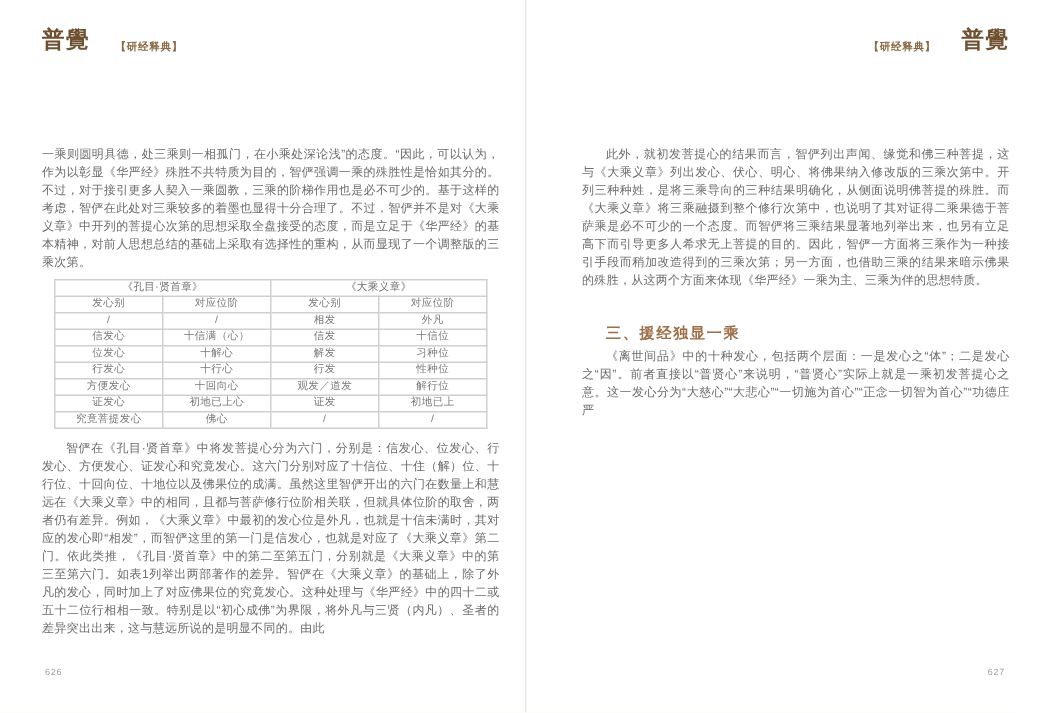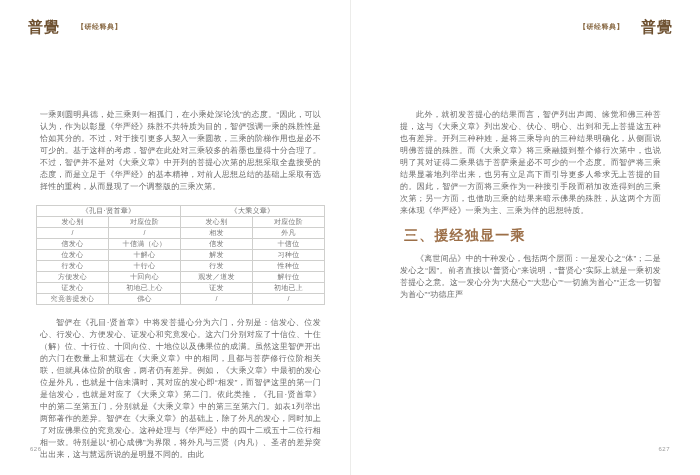--- a/index.html
+++ b/index.html
@@ -2,35 +2,35 @@
 <html><head>
 <meta charset="utf-8">
 <style>
   html,body{margin:0;padding:0;}
   body{width:700px;height:475px;background:#f6f5f3;font-family:"Liberation Sans",sans-serif;}
   .spread{position:relative;width:700px;height:475px;background:#ffffff;overflow:hidden;}
   .gutter{position:absolute;left:350px;top:0;width:1px;height:100%;background:#ececea;}
   .page{position:absolute;top:0;width:350px;height:475px;}
   .page.left{left:0;}
   .page.right{left:350px;}
-  .running-head{position:absolute;top:18px;display:flex;align-items:center;gap:17px;}
+  .running-head{position:absolute;top:18px;display:flex;align-items:flex-end;gap:17px;}
   .rh-left{left:28px;}
   .rh-right{right:27px;}
   .brand{font-family:"Liberation Serif",serif;font-weight:bold;font-size:15px;color:#6e5131;letter-spacing:1px;line-height:18px;}
   .series{font-size:7px;font-weight:bold;color:#8a6b46;letter-spacing:0.5px;}
   .pbody{position:absolute;top:97px;}
   .body-left{left:28px;width:305px;}
   .body-right{left:38px;width:285px;}
-  .para{margin:12px;font-size:8px;line-height:12px;color:#6b6b6b;text-align:justify;text-indent:16px;letter-spacing:0.2px;}
+  .para{margin:0;font-size:8px;line-height:12px;color:#6b6b6b;text-align:justify;text-indent:16px;letter-spacing:0.2px;}
   .para.flush{text-indent:0;}
   .cmp-table{border-collapse:collapse;margin:5px auto 7px auto;width:289px;table-layout:fixed;}
   .cmp-table td{border:1px solid #cfcfcd;height:10px;text-align:center;vertical-align:middle;
     font-size:7px;color:#787878;padding:0;line-height:10px;letter-spacing:0.3px;}
   .cmp-table td.gh{color:#6f6f6f;}
-  .section-heading{margin:10px 0 3px 0;padding-left:16px;font-size:14px;line-height:12px;
+  .section-heading{margin:24px 0 3px 0;padding-left:16px;font-size:10px;line-height:12px;
     font-weight:bold;color:#9c6f48;letter-spacing:1.2px;}
   .quote{color:#787878;}
   .pagenum{position:absolute;bottom:23px;font-size:6px;color:#9c9c9c;letter-spacing:0.5px;}
   .pn-left{left:30px;}
   .pn-right{right:30px;}
 </style>
 </head>
 <body>
 
 <div class="spread">
@@ -108,20 +108,20 @@
     <div class="pagenum pn-left">626</div>
   </section>
 
   <section class="page right">
     <header class="running-head rh-right">
       <span class="series">【研经释典】</span>
       <span class="brand">普覺</span>
     </header>
 
     <div class="pbody body-right">
-      <p class="para">此外，就初发菩提心的结果而言，智俨列出声闻、缘觉和佛三种菩提，这与《大乘义章》列出发心、伏心、明心、出到和无上菩提这五种也有差异。开列三种种姓，是将三乘导向的三种结果明确化，从侧面说明佛菩提的殊胜。而《大乘义章》将三乘融摄到整个修行次第中，也说明了其对证得二乘果德于菩萨乘是必不可少的一个态度。而智俨将三乘结果显著地列举出来，也另有立足高下而引导更多人希求无上菩提的目的。因此，智俨一方面将三乘作为一种接引手段而稍加改造得到的三乘次第；另一方面，也借助三乘的结果来暗示佛果的殊胜，从这两个方面来体现《华严经》一乘为主、三乘为伴的思想特质。</p>
+      <p class="para">此外，就初发菩提心的结果而言，智俨列出声闻、缘觉和佛三种菩提，这与《大乘义章》列出发心、伏心、明心、将佛果纳入修改版的三乘次第中。开列三种种姓，是将三乘导向的三种结果明确化，从侧面说明佛菩提的殊胜。而《大乘义章》将三乘融摄到整个修行次第中，也说明了其对证得二乘果德于菩萨乘是必不可少的一个态度。而智俨将三乘结果显著地列举出来，也另有立足高下而引导更多人希求无上菩提的目的。因此，智俨一方面将三乘作为一种接引手段而稍加改造得到的三乘次第；另一方面，也借助三乘的结果来暗示佛果的殊胜，从这两个方面来体现《华严经》一乘为主、三乘为伴的思想特质。</p>
       <h3 class="section-heading">三、援经独显一乘</h3>
       <p class="para">《离世间品》中的十种发心，包括两个层面：一是发心之“体”；二是发心之“因”。前者直接以“普贤心”来说明，“普贤心”实际上就是一乘初发菩提心之意。这一发心分为“大慈心”“大悲心”“一切施为首心”“正念一切智为首心”“功德庄严</p>
     </div>
 
     <div class="pagenum pn-right">627</div>
   </section>
 </div>
 
 </body></html>

